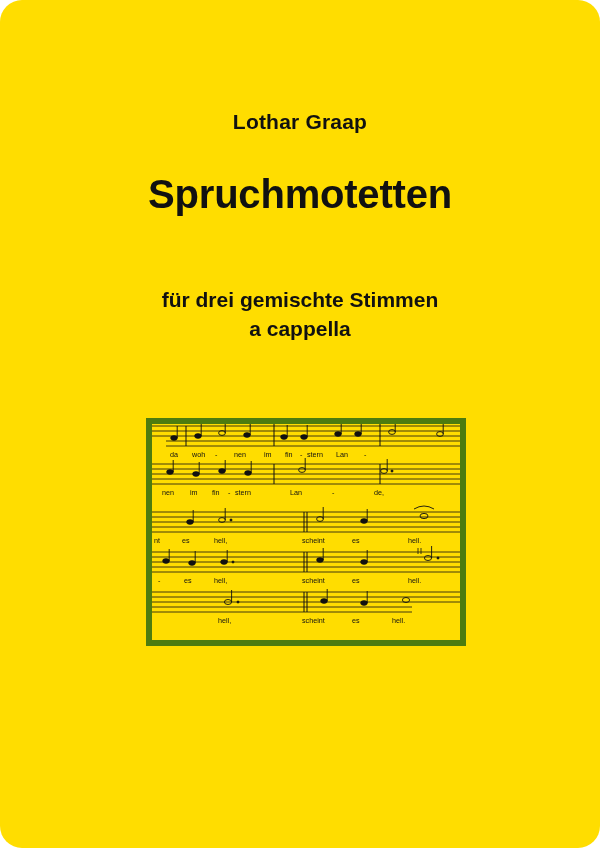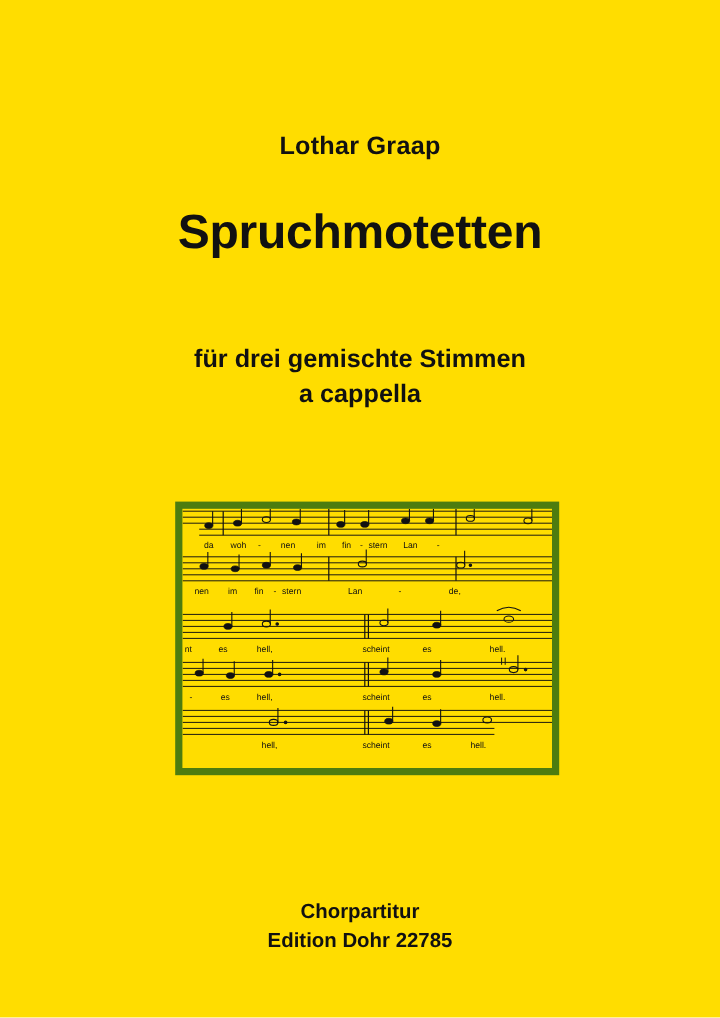--- a/index.html
+++ b/index.html
@@ -9,20 +9,21 @@
   }
   body {
     font-family: "Liberation Sans", sans-serif;
   }
   .page {
     position: relative;
     width: 600px;
     height: 848px;
     background: #ffdd00;
     overflow: hidden;
+    border-radius: 22px;
   }
   .composer {
     position: absolute;
     top: 110px;
     left: 0;
     width: 100%;
     text-align: center;
     font-size: 21px;
     font-weight: 600;
     color: #111111;
@@ -281,18 +282,14 @@
       </g>
       <g class="lyric">
         <text x="66" y="199">hell,</text>
         <text x="150" y="199">scheint</text>
         <text x="200" y="199">es</text>
         <text x="240" y="199">hell.</text>
       </g>
     </svg>
   </div>
 
-  <div class="footer">
-    <div class="footer-line">Chorpartitur</div>
-    <div class="footer-line">Edition Dohr 22785</div>
-  </div>
 
 </div>
 
 </body></html>

